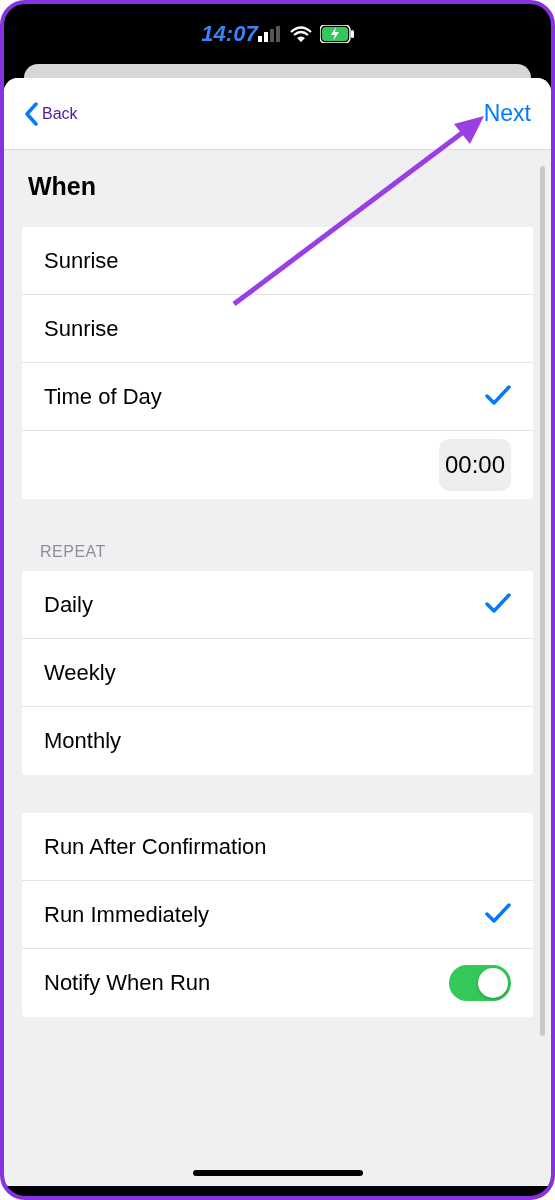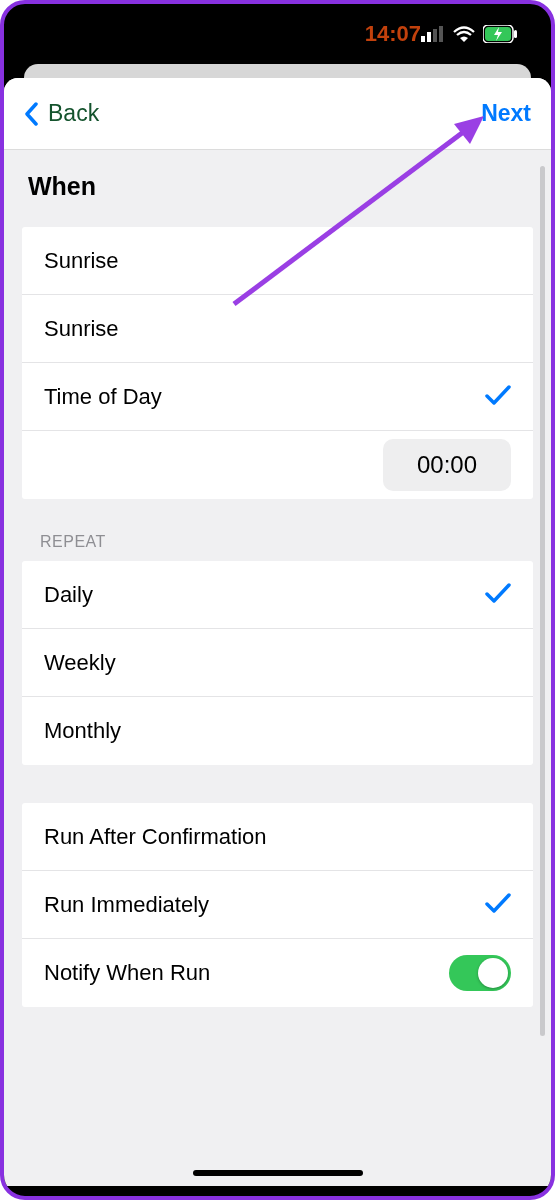--- a/index.html
+++ b/index.html
@@ -7,72 +7,73 @@
     .device {
       width: 555px; height: 1200px;
       background: #000;
       border: 4px solid #8831e0;
       border-radius: 25px;
       position: relative;
       overflow: hidden;
     }
     .status-bar {
       height: 60px;
-      display: flex; align-items: center; justify-content: flex-end;
+      display: flex; align-items: center; justify-content: center;
       padding: 0 34px;
-      color: #c2410c;
+      color: #3b82f6;
       font-weight: 600;
       font-size: 22px;
+      font-style: italic;
     }
     .status-right { display: flex; align-items: center; gap: 8px; }
     .sheet-backdrop { height: 20px; background: #d7d7d7; border-radius: 14px 14px 0 0; margin: 0 20px; }
     .sheet {
       background: #f0f0f2;
       border-radius: 14px 14px 0 0;
       margin-top: -6px;
       height: 1108px;
       position: relative;
       overflow: hidden;
     }
     .nav-bar {
       height: 72px;
       background: #fff;
       border-bottom: 1px solid #dcdcdc;
       display: flex; align-items: center; justify-content: space-between;
       padding: 0 20px;
     }
-    .nav-back { display: flex; align-items: center; gap: 10px; color: #14532d; font-size: 23px; }
-    .nav-next { color: #007aff; font-size: 23px; font-weight: 700; }
+    .nav-back { display: flex; align-items: center; gap: 4px; color: #4c1d95; font-size: 16px; }
+    .nav-next { color: #007aff; font-size: 23px; font-weight: 400; }
     .content { padding: 0 0 30px 0; }
     .title {
       font-size: 25px; font-weight: 700; color: #000;
       padding: 22px 24px 26px 24px;
     }
     .section-header {
       font-size: 16px; color: #8e8e93; letter-spacing: 0.5px; font-weight: 400;
-      padding: 0 36px 10px 36px; margin-top: 34px; text-transform: uppercase;
+      padding: 0 36px 10px 36px; margin-top: 44px; text-transform: uppercase;
     }
     .group {
       background: #fff;
       border-radius: 3px;
       margin: 0 18px;
       overflow: hidden;
     }
     .row {
       min-height: 68px;
       display: flex; align-items: center; justify-content: space-between;
       padding: 0 22px;
       font-size: 22px; color: #000;
       border-bottom: 1px solid #e4e4e6;
     }
     .row:last-child { border-bottom: none; }
     .row.time-row { justify-content: flex-end; }
     .time-chip {
       background: #eeeeef; border-radius: 10px;
-      padding: 12px 34px; font-size: 24px; color: #000;
+      padding: 12px 6px; font-size: 24px; color: #000;
     }
     .check { color: #007aff; font-size: 28px; font-weight: 600; }
     .toggle {
       width: 62px; height: 36px; border-radius: 18px;
       background: #34c759; position: relative;
     }
     .toggle .knob {
       position: absolute; right: 3px; top: 3px;
       width: 30px; height: 30px; border-radius: 15px;
       background: #fff; box-shadow: 0 1px 3px rgba(0,0,0,0.3);

